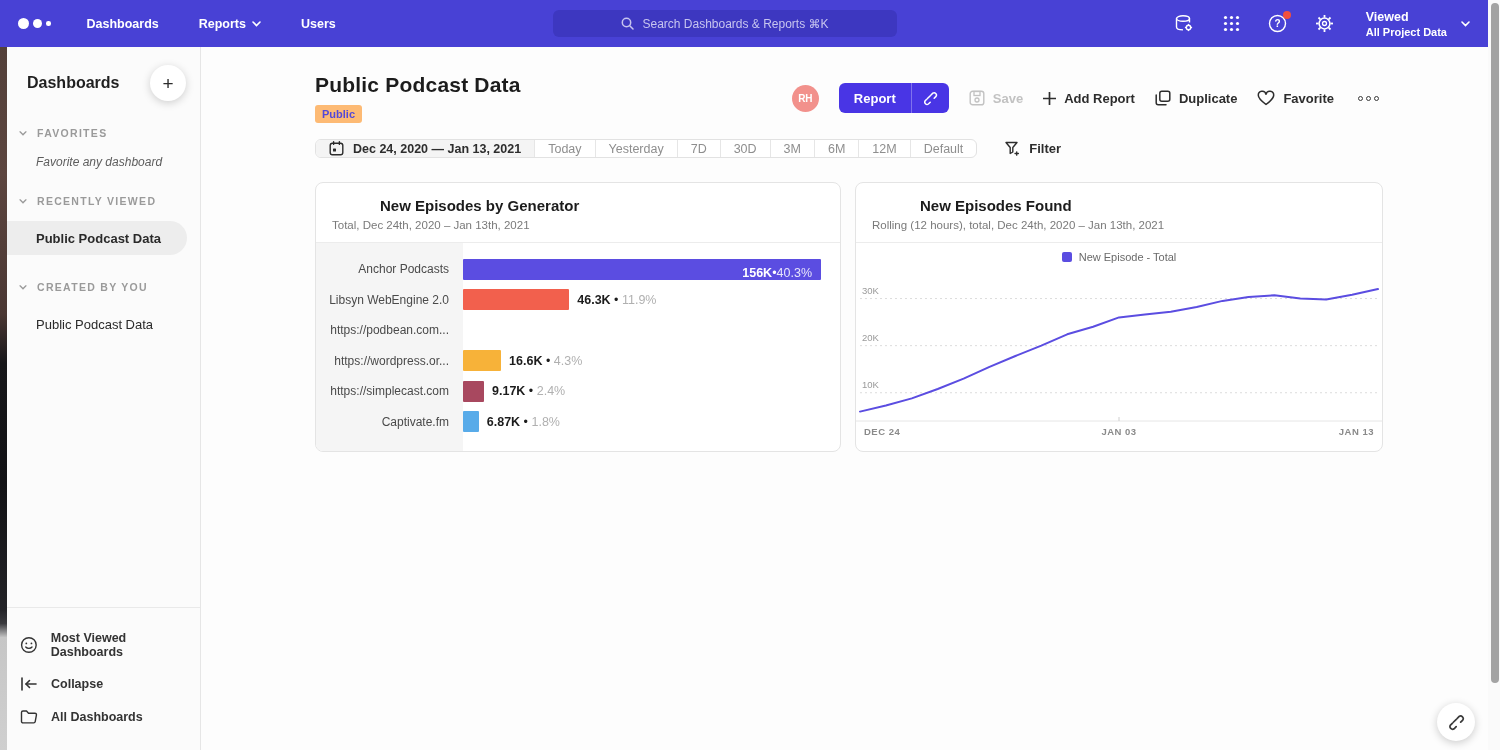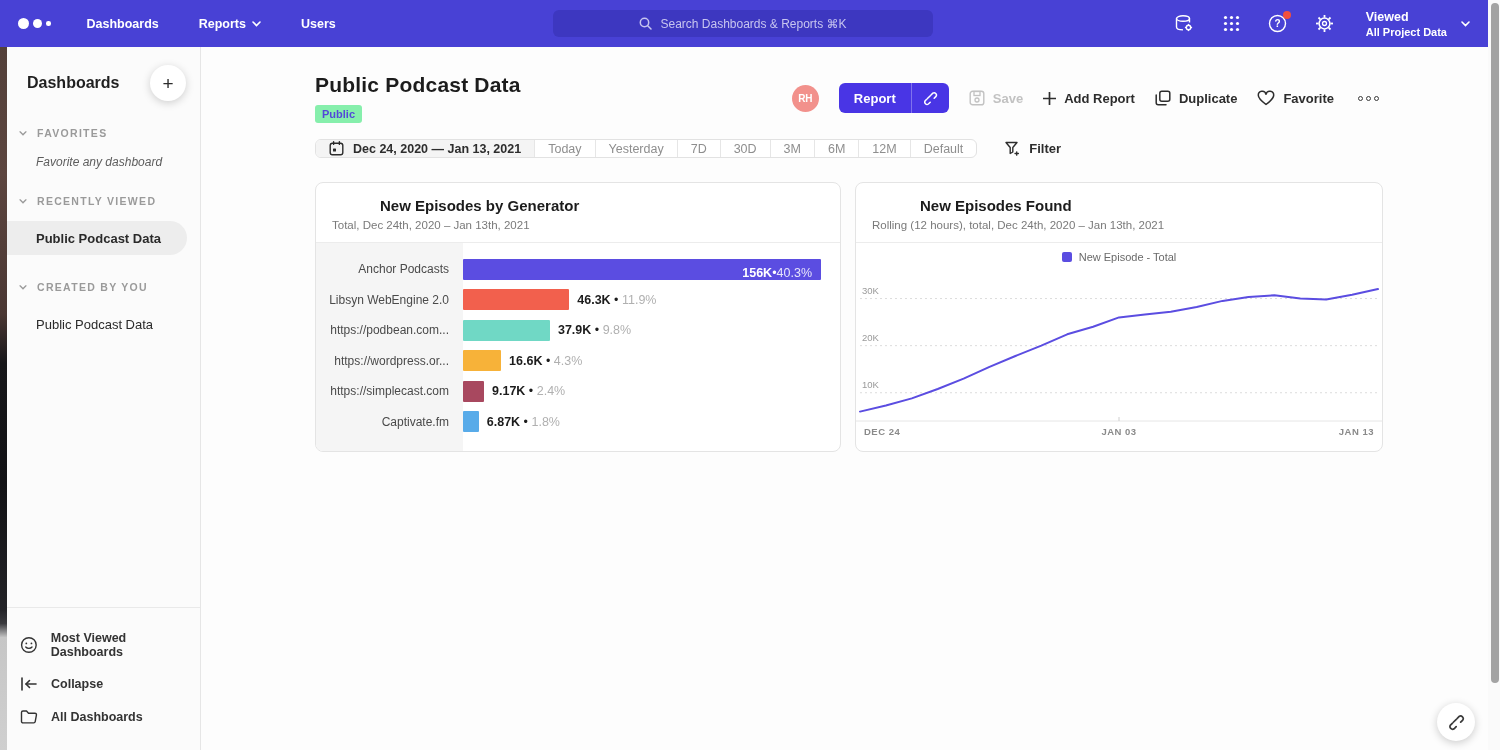--- a/index.html
+++ b/index.html
@@ -7,21 +7,21 @@
   body { font-family:"Liberation Sans", sans-serif; background:#fdfdfd; position:relative; }
   svg { display:block; }
 
   
   .navbar { position:absolute; left:0; top:0; right:12px; height:47px; background:#4841d5;
     display:flex; align-items:center; padding:0 18px; z-index:5; }
   .logo { display:flex; align-items:center; gap:4px; margin-right:36px; }
   .logo i { background:#fff; border-radius:50%; display:block; }
   .nav-item { color:#fff; font-size:12.5px; font-weight:bold; margin-right:40px; cursor:pointer;
     display:flex; align-items:center; gap:6px; }
-  .searchbox { position:absolute; left:553px; top:10px; width:380px; height:27px; background:#3d37c0;
+  .searchbox { position:absolute; left:553px; top:10px; width:344px; height:27px; background:#3d37c0;
     border-radius:6px; display:flex; align-items:center; justify-content:center; gap:8px;
     color:#c7c5ef; font-size:12px; cursor:text; }
   .nav-right { margin-left:auto; display:flex; align-items:center; gap:28px; }
   .nav-icon { position:relative; cursor:pointer; }
   .nav-badge { position:absolute; top:-3px; right:-4px; width:8px; height:8px; border-radius:50%; background:#f2503c; }
   .project-switch { display:flex; align-items:center; gap:14px; color:#fff; cursor:pointer; margin-left:4px; }
   .project-name { font-size:12.5px; font-weight:bold; line-height:1.35; }
   .project-sub { font-size:11px; font-weight:bold; }
 
   
@@ -48,21 +48,21 @@
   .sb-item.selected { background:#ededed; border-radius:0 17px 17px 0; font-weight:bold; }
   .sb-footer { position:absolute; left:0; bottom:0; width:100%; border-top:1px solid #e9e9e9; padding:14px 0 16px 0; }
   .sb-foot-item { display:flex; align-items:center; gap:13px; padding:9px 0 9px 13px; font-size:12.5px;
     font-weight:bold; color:#333; cursor:pointer; }
 
   
   .main { position:absolute; left:201px; top:47px; right:12px; bottom:0; background:#fdfdfd; }
   .content { width:1068px; margin-left:114px; }
   .page-head { display:flex; align-items:flex-start; margin-top:26px; }
   .page-title { font-size:21px; font-weight:bold; color:#1c1c1c; letter-spacing:.2px; }
-  .page-badge { display:inline-block; margin-top:8px; background:#86efac; color:#5348d8; font-size:11px;
+  .page-badge { display:inline-block; margin-top:8px; background:#fdba74; color:#5348d8; font-size:11px;
     font-weight:bold; padding:3px 7px; border-radius:3px; }
   .head-actions { margin-left:auto; display:flex; align-items:center; gap:20px; padding-top:10px; }
   .avatar { width:27px; height:27px; border-radius:50%; background:#f2918c; color:#fff; font-size:10px;
     font-weight:bold; display:flex; align-items:center; justify-content:center; cursor:pointer; }
   .share-split { display:flex; height:30px; border-radius:6px; overflow:hidden; cursor:pointer; }
   .share-main { background:#4935e5; color:#fff; font-size:13px; font-weight:bold; border:none;
     padding:0 15px; cursor:pointer; }
   .share-link { background:#4935e5; border:none; border-left:1px solid rgba(255,255,255,.3);
     padding:0 11px; cursor:pointer; display:flex; align-items:center; }
   .action-btn { display:flex; align-items:center; gap:8px; background:none; border:none; font-size:13px;
@@ -407,24 +407,20 @@
               </div>
               <div class="bar-row">
                 <div class="bar-cat">Libsyn WebEngine 2.0</div>
                 <div class="bar-track">
                   <div class="bar-fill" style="width: 106.253px; background: rgb(242, 96, 77);"></div>
                   <div class="bar-outlabel"><b>46.3K</b><span class="dot-sep"> • </span><span class="pct">11.9%</span></div>
                 </div>
               </div>
               <div class="bar-row">
                 <div class="bar-cat">https://podbean.com...</div>
-                <div class="bar-track">
-                  <div class="bar-fill" style="width: 86.9756px; background: rgb(112, 216, 197);"></div>
-                  <div class="bar-outlabel"><b>37.9K</b><span class="dot-sep"> • </span><span class="pct">9.8%</span></div>
-                </div>
               </div>
               <div class="bar-row">
                 <div class="bar-cat">https://wordpress.or...</div>
                 <div class="bar-track">
                   <div class="bar-fill" style="width: 38.0949px; background: rgb(247, 178, 57);"></div>
                   <div class="bar-outlabel"><b>16.6K</b><span class="dot-sep"> • </span><span class="pct">4.3%</span></div>
                 </div>
               </div>
               <div class="bar-row">
                 <div class="bar-cat">https://simplecast.com</div>

